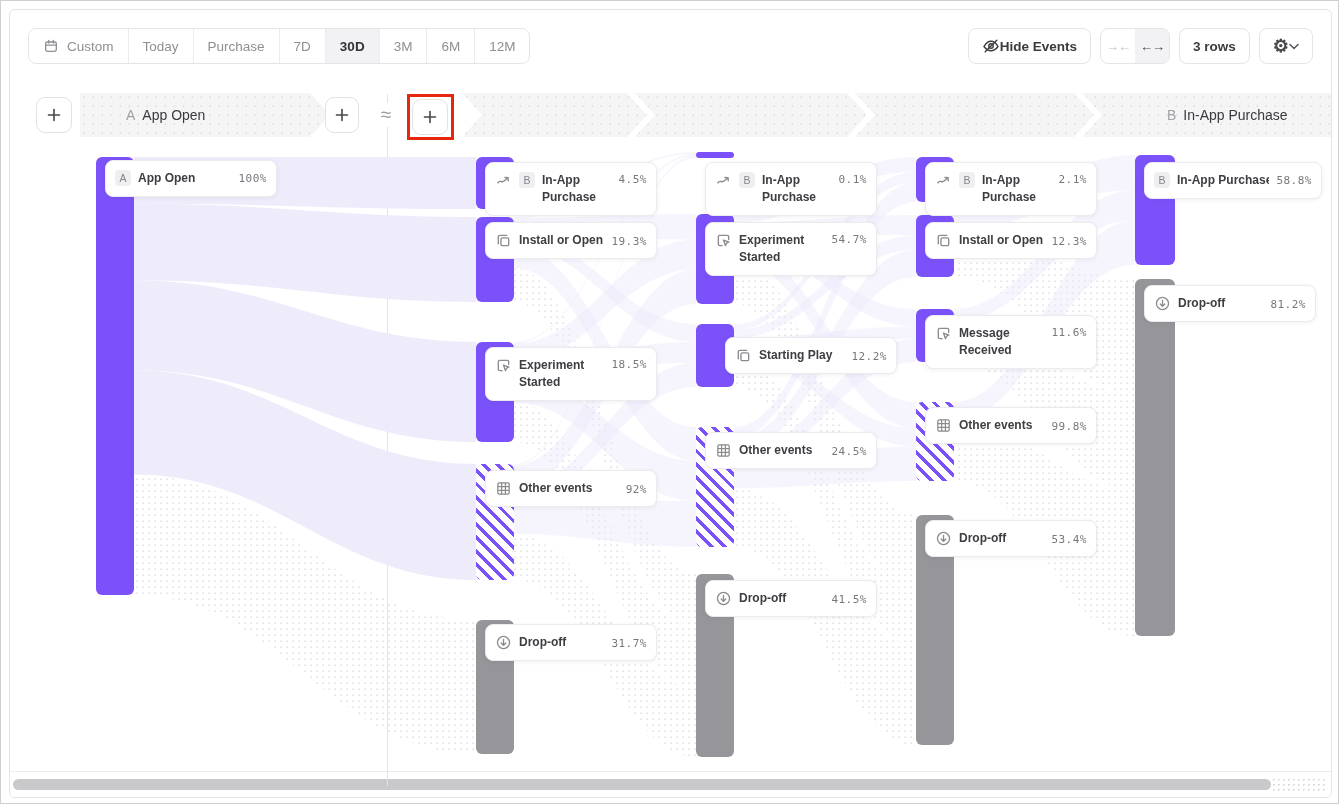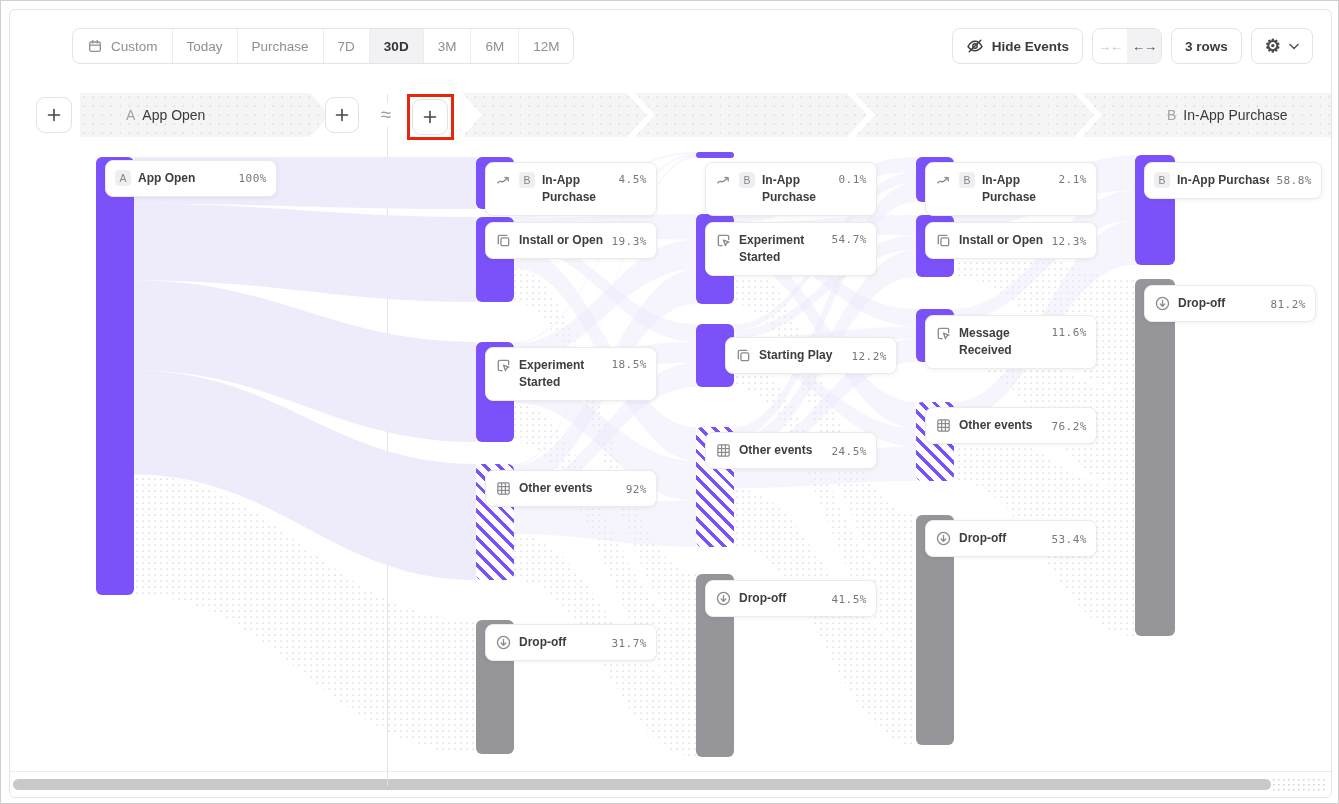--- a/index.html
+++ b/index.html
@@ -6,27 +6,27 @@
   html,body { background:#fff; font-family:"Liberation Sans", sans-serif; }
   #stage { position:relative; width:1339px; height:804px; background:#fff;
            border:1px solid #cfcfd2; overflow:hidden; }
   #panel { position:absolute; left:8px; top:8px; width:1323px; height:789px;
            border:1px solid #e4e4e7; border-radius:6px; background:#fff; overflow:hidden; }
 
   
   .toolbar { position:absolute; left:18px; right:18px; top:18px; height:36px;
              display:flex; align-items:center; }
   .seg-group { display:flex; align-items:stretch; height:36px; border:1px solid #e4e4e7;
-               border-radius:8px; background:#fff; overflow:hidden;margin-left:44px; }
+               border-radius:8px; background:#fff; overflow:hidden; }
   .seg-item { display:flex; align-items:center; gap:8px; padding:0 14px; font-size:13.5px;
               color:#8f8f94; cursor:pointer; border-left:1px solid #ececef; white-space:nowrap; }
   .seg-item:first-child { border-left:none; }
   .seg-item.selected { background:#f2f2f4; color:#333338; font-weight:700; }
   .right-tools { margin-left:auto; display:flex; align-items:center; gap:9px; }
-  .tool-btn { display:flex; align-items:center; gap:8px; height:36px; padding:0 13px;
+  .tool-btn { display:flex; align-items:center; gap:0; height:36px; padding:0 13px;
               border:1px solid #e4e4e7; border-radius:8px; background:#fff; font-size:13.5px;
               font-weight:600; color:#3b3b40; cursor:pointer; white-space:nowrap; }
   .toggle-group { display:flex; height:36px; border:1px solid #e4e4e7; border-radius:8px;
                   overflow:hidden; background:#fff; }
   .toggle-cell { width:34px; display:flex; align-items:center; justify-content:center;
                  font-size:13px; letter-spacing:-1px; cursor:pointer; }
   .toggle-cell.dim { color:#c2c2c7; }
   .toggle-cell.active { background:#f2f2f4; color:#47474c; }
   .gear-glyph { font-size:18px; color:#47474c; line-height:1; }
   .chev { display:inline-block; }
@@ -406,21 +406,21 @@
           <span class="nicon">
             <svg class="ic" width="17" height="17" viewBox="0 0 18 18" fill="none" stroke="currentColor" stroke-width="1.3">
               <rect x="3" y="3" width="12" height="12" rx="1.4"></rect>
               <line x1="7" y1="3" x2="7" y2="15"></line>
               <line x1="11" y1="3" x2="11" y2="15"></line>
               <line x1="3" y1="7" x2="15" y2="7"></line>
               <line x1="3" y1="11" x2="15" y2="11"></line>
             </svg>
           </span>
           <span class="nlabel">Other events</span>
-          <span class="npct">76.2%</span>
+          <span class="npct">99.8%</span>
         </div>
         <div class="node-bar bar-gray" style="left: 906px; top: 505px; width: 38px; height: 230px;"></div>
         <div class="node-card" style="left: 915px; top: 510px; width: 172px;">
           <span class="nicon">
             <svg class="ic" width="17" height="17" viewBox="0 0 18 18" fill="none" stroke="currentColor" stroke-width="1.4" stroke-linecap="round" stroke-linejoin="round">
               <circle cx="9" cy="9" r="6.4"></circle>
               <line x1="9" y1="5.8" x2="9" y2="11.6"></line>
               <polyline points="6.6,9.6 9,12 11.4,9.6"></polyline>
             </svg>
           </span>

